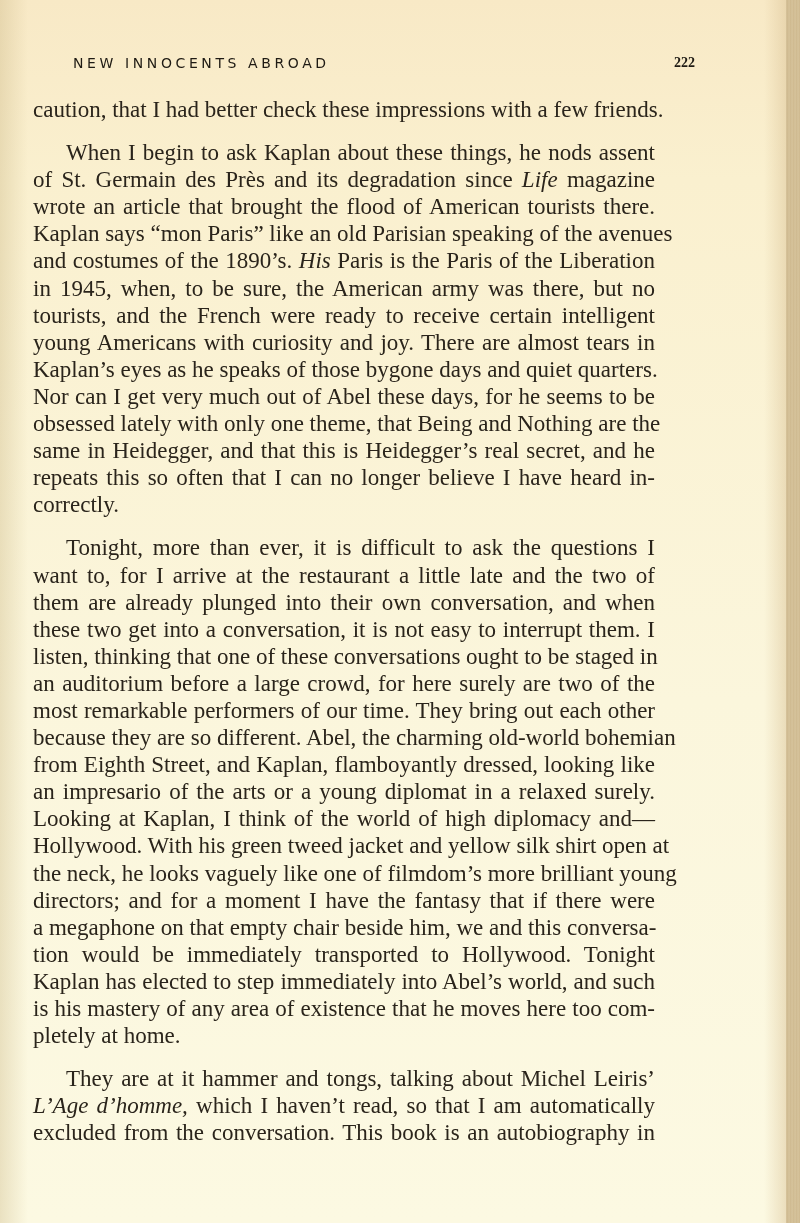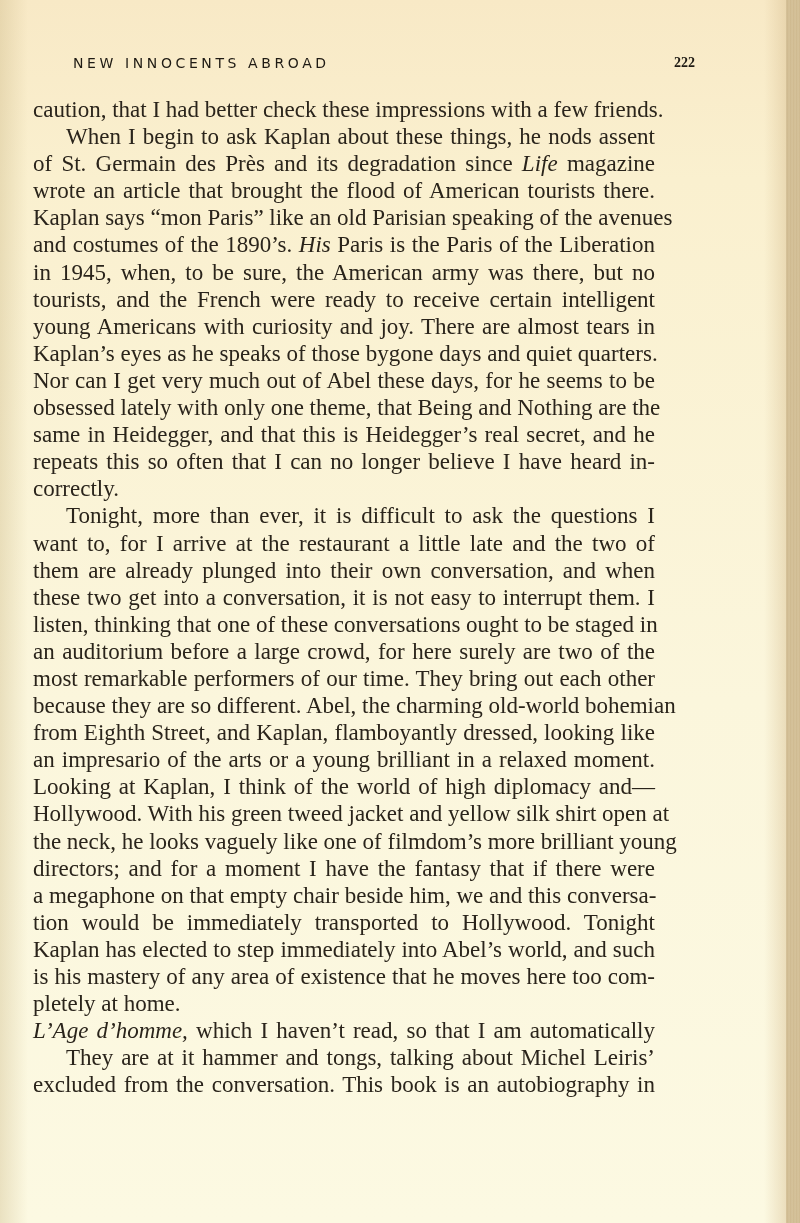--- a/index.html
+++ b/index.html
@@ -41,21 +41,21 @@
   .body-text {
     position: absolute; left: 33px; top: 96px; width: 622px;
     font-family: "Liberation Serif", serif;
     font-size: 23px; line-height: 27.1px; color: #2a241b;
   }
   .line {
     display: block; white-space: nowrap; text-align: justify; text-align-last: justify;
     height: 27.1px;
   }
   .line.last { text-align-last: left; }
-  .line.indent { padding-left: 33px; }
+  .line.indent { padding-left: 33px; margin-top: 16px; }
   .it { font-style: italic; font-family: Liberation Serif, serif; }
 </style>
 </head>
 <body>
 
 <div class="page">
   <div class="page-edge-shadow"></div>
   <div class="page-edges"></div>
 
   <div class="header">
@@ -81,27 +81,27 @@
       <span class="line last">correctly.</span>
       <span class="line indent">Tonight, more than ever, it is difficult to ask the questions I</span>
       <span class="line">want to, for I arrive at the restaurant a little late and the two of</span>
       <span class="line">them are already plunged into their own conversation, and when</span>
       <span class="line">these two get into a conversation, it is not easy to interrupt them. I</span>
       <span class="line">listen, thinking that one of these conversations ought to be staged in</span>
       <span class="line">an auditorium before a large crowd, for here surely are two of the</span>
       <span class="line">most remarkable performers of our time. They bring out each other</span>
       <span class="line">because they are so different. Abel, the charming old-world bohemian</span>
       <span class="line">from Eighth Street, and Kaplan, flamboyantly dressed, looking like</span>
-      <span class="line">an impresario of the arts or a young brilliant in a relaxed moment.</span>
+      <span class="line">an impresario of the arts or a young diplomat in a relaxed surely.</span>
       <span class="line">Looking at Kaplan, I think of the world of high diplomacy and—</span>
       <span class="line">Hollywood. With his green tweed jacket and yellow silk shirt open at</span>
       <span class="line">the neck, he looks vaguely like one of filmdom’s more brilliant young</span>
       <span class="line">directors; and for a moment I have the fantasy that if there were</span>
       <span class="line">a megaphone on that empty chair beside him, we and this conversa-</span>
       <span class="line">tion would be immediately transported to Hollywood. Tonight</span>
       <span class="line">Kaplan has elected to step immediately into Abel’s world, and such</span>
       <span class="line">is his mastery of any area of existence that he moves here too com-</span>
       <span class="line last">pletely at home.</span>
+      <span class="line indent">They are at it hammer and tongs, talking about Michel Leiris’</span>
       <span class="line"><span></span><span class="it">L’Age d’homme,</span><span> which I haven’t read, so that I am automatically</span></span>
-      <span class="line indent">They are at it hammer and tongs, talking about Michel Leiris’</span>
       <span class="line">excluded from the conversation. This book is an autobiography in</span>
     </div>
 </div>
 
 </body></html>

